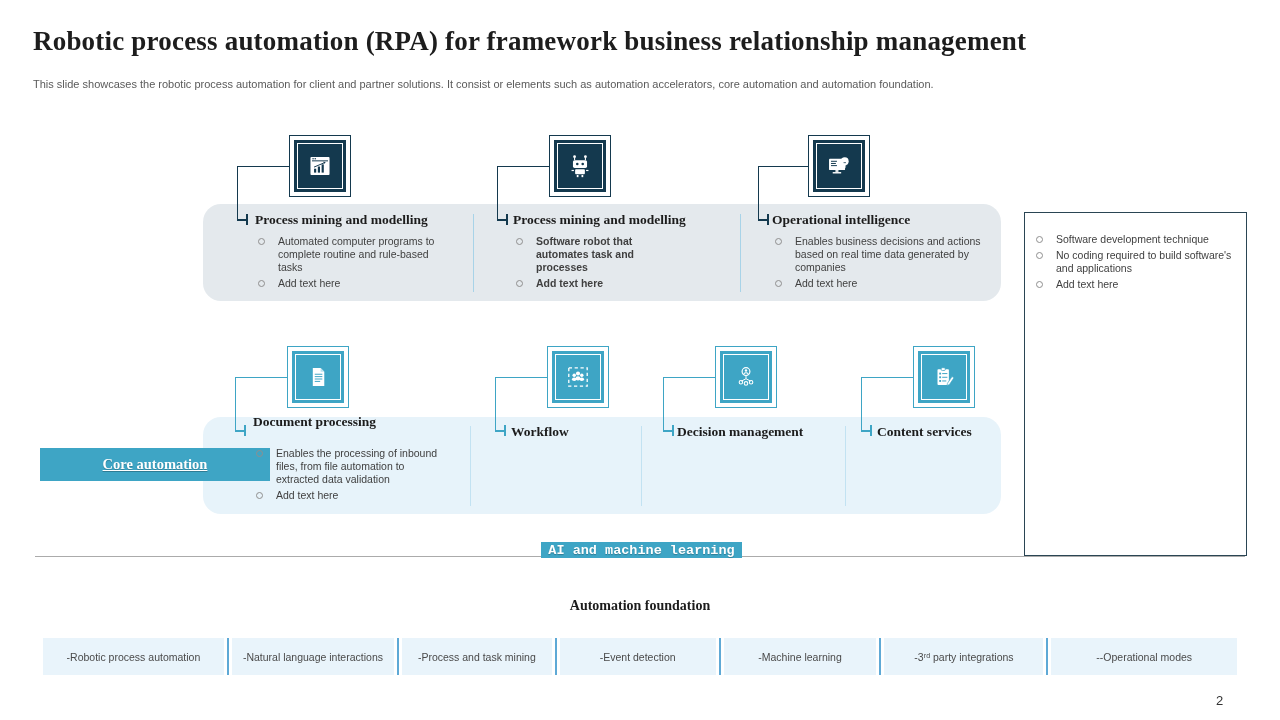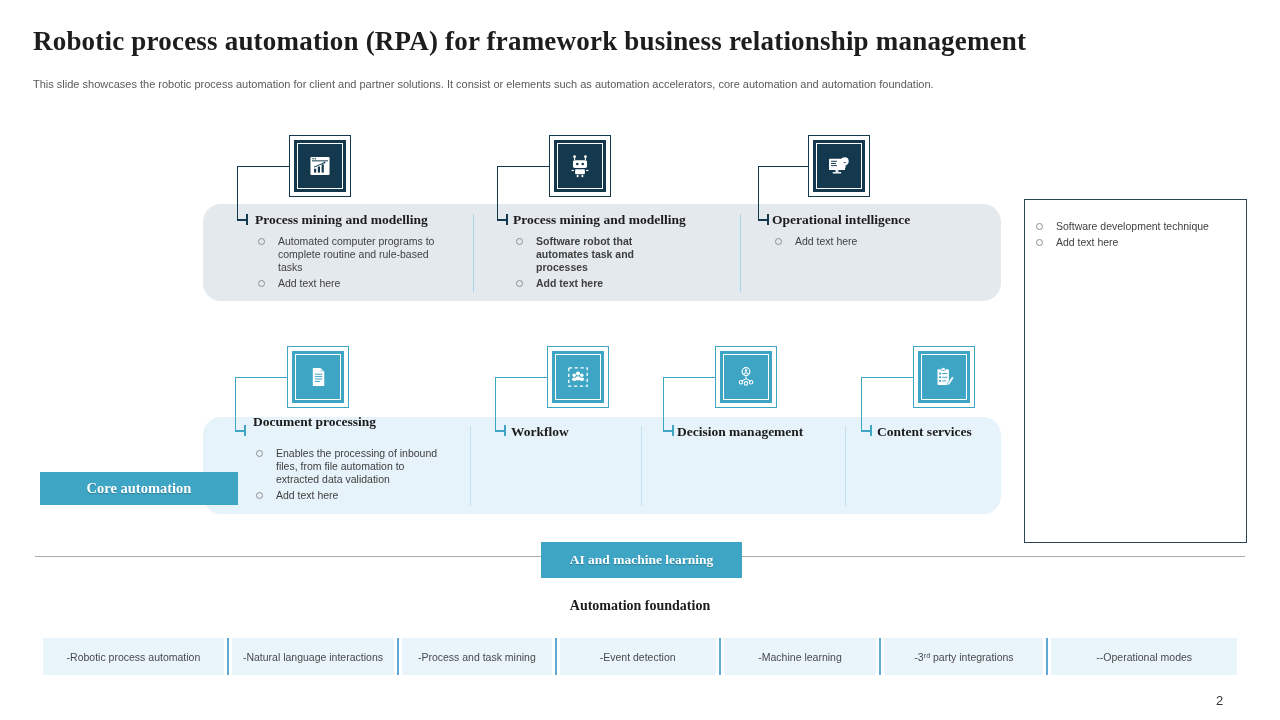--- a/index.html
+++ b/index.html
@@ -38,21 +38,21 @@
      font-size:13.5px;color:#1c1c1c;white-space:nowrap;}
 
   .bullets{position:absolute;}
   .bullet{display:flex;margin-bottom:3px;font-size:10.5px;color:#3f3f3f;line-height:13px;}
   .bmark{flex:0 0 auto;width:5px;height:5px;border:1px solid #8f8f8f;border-radius:50%;
          margin:3px 13px 0 3px;}
 
   .vdiv1{position:absolute;width:1px;background:#a8d3e8;}
   .vdiv2{position:absolute;width:1px;background:#c2e2f2;}
 
-  .lowbox{position:absolute;left:1024px;top:199px;width:223px;height:344px;
+  .lowbox{position:absolute;left:1024px;top:212px;width:223px;height:344px;
           background:#fff;border:1px solid #2a4554;box-sizing:border-box;padding:20px 8px 0 8px;}
 
   .hr{position:absolute;left:35px;top:556px;width:1210px;height:1px;background:#ababab;}
 
   .foundation-title{position:absolute;left:0;top:598px;width:1280px;text-align:center;
           font-family:"Liberation Serif",serif;font-weight:bold;font-size:14px;color:#1c1c1c;}
 
   .strip{position:absolute;left:43px;top:638px;width:1194px;height:37px;display:flex;align-items:stretch;}
   .fcell{background:#e9f4fb;display:flex;align-items:center;justify-content:center;
          font-size:10.5px;color:#4a4a4a;white-space:nowrap;}
@@ -156,41 +156,49 @@
     <div class="bullet">
         <span class="bmark"></span>
         <span>Add text here</span>
       </div>
   </div>
 
   <div class="h" style="left:772px;top:212px;">Operational intelligence</div>
   <div class="bullets" style="left:772px;top:235px;width:222px;">
     <div class="bullet">
         <span class="bmark"></span>
+        <span>Enables business decisions and actions based on real time data generated by companies</span>
+      </div>
+    <div class="bullet">
+        <span class="bmark"></span>
         <span>Add text here</span>
       </div>
   </div>
 
   <div class="lowbox">
     <div class="bullet">
         <span class="bmark"></span>
         <span>Software development technique</span>
+      </div>
+    <div class="bullet">
+        <span class="bmark"></span>
+        <span>No coding required to build software's and applications</span>
       </div>
     <div class="bullet">
         <span class="bmark"></span>
         <span>Add text here</span>
       </div>
   </div>
 
   <div class="abs panel panel-blue" style="left:203px;top:417px;width:798px;height:97px;"></div>
   <div class="vdiv2" style="left:470px;top:426px;height:80px;"></div>
   <div class="vdiv2" style="left:641px;top:426px;height:80px;"></div>
   <div class="vdiv2" style="left:845px;top:426px;height:80px;"></div>
 
-  <div class="abs labelbox bg-teal" style="left:40px;top:472px;width:198px;height:33px;">Core automation</div>
+  <div class="abs labelbox bg-teal" style="left:40px;top:448px;width:230px;height:33px;text-decoration:underline;">Core automation</div>
 
   <div class="conn ct" style="left:235px;top:377px;width:52px;height:54px;"></div>
   <div class="cfoot ft" style="left:235px;top:430px;width:10px;"></div>
   <div class="ctick ft" style="left:244px;top:425px;"></div>
   <div class="conn ct" style="left:495px;top:377px;width:52px;height:54px;"></div>
   <div class="cfoot ft" style="left:495px;top:430px;width:10px;"></div>
   <div class="ctick ft" style="left:504px;top:425px;"></div>
   <div class="conn ct" style="left:663px;top:377px;width:52px;height:54px;"></div>
   <div class="cfoot ft" style="left:663px;top:430px;width:10px;"></div>
   <div class="ctick ft" style="left:672px;top:425px;"></div>
@@ -261,21 +269,21 @@
     <div class="bullet">
         <span class="bmark"></span>
         <span>Add text here</span>
       </div>
   </div>
   <div class="h" style="left:511px;top:424px;">Workflow</div>
   <div class="h" style="left:677px;top:424px;">Decision management</div>
   <div class="h" style="left:877px;top:424px;">Content services</div>
 
   <div class="hr"></div>
-  <div class="abs labelbox bg-teal" style="left:541px;top:542px;width:201px;height:36px;font-size:13.5px;">AI and machine learning</div>
+  <div class="abs labelbox bg-teal" style="left:541px;top:542px;width:201px;height:16px;font-size:13.5px;font-family:Liberation Mono, monospace;">AI and machine learning</div>
 
   <div class="foundation-title">Automation foundation</div>
 
   <div class="strip">
     <div class="fcell" style="flex:1.16">-Robotic process automation</div>
     <div class="fsep"></div>
     <div class="fcell" style="flex:1.04">-Natural language interactions</div>
     <div class="fsep"></div>
     <div class="fcell" style="flex:0.96">-Process and task mining</div>
     <div class="fsep"></div>

